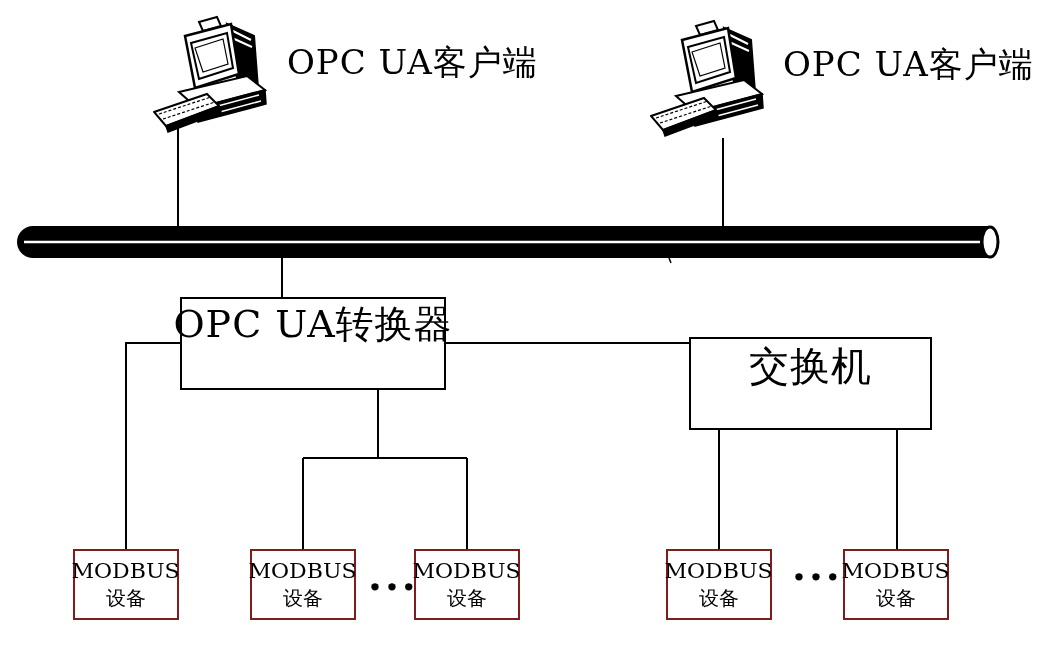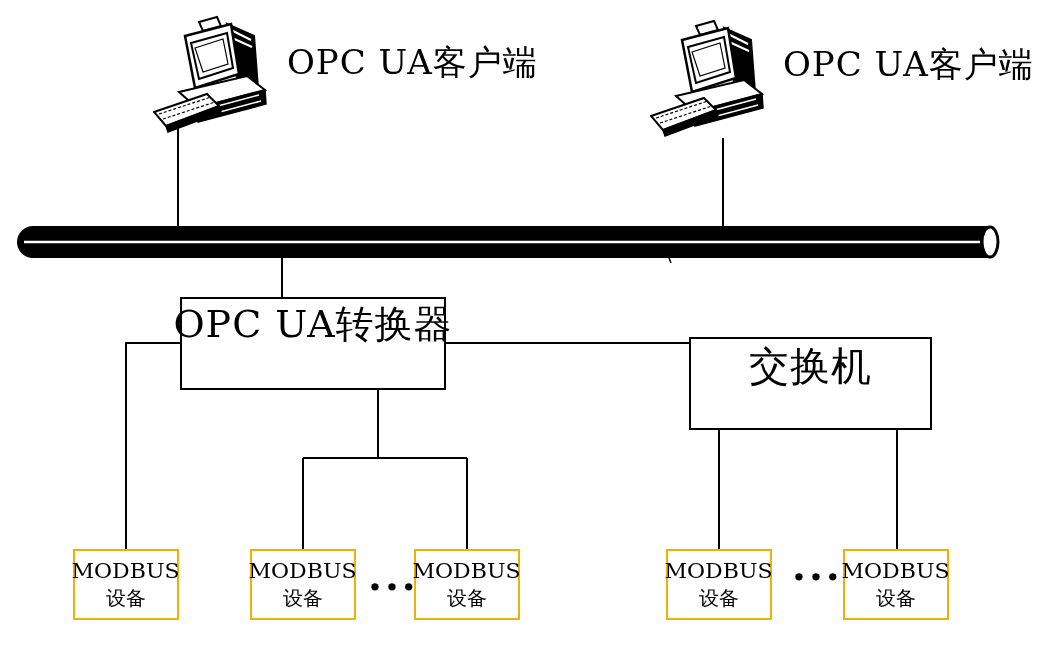--- a/index.html
+++ b/index.html
@@ -42,21 +42,21 @@
     white-space: nowrap;
     letter-spacing: 1px;
     text-align: right;
   }
   .device-box {
     position: absolute;
     box-sizing: border-box;
     width: 106px;
     height: 71px;
     background: #ffffff;
-    border: 2px solid #eab308;
+    border: 2px solid #7f1d1d;
     display: flex;
     flex-direction: column;
     align-items: center;
     justify-content: center;
     line-height: 1.35;
   }
   .device-line1 {
     font-size: 21px;
     letter-spacing: 0px;
     transform: scaleX(1.05);

